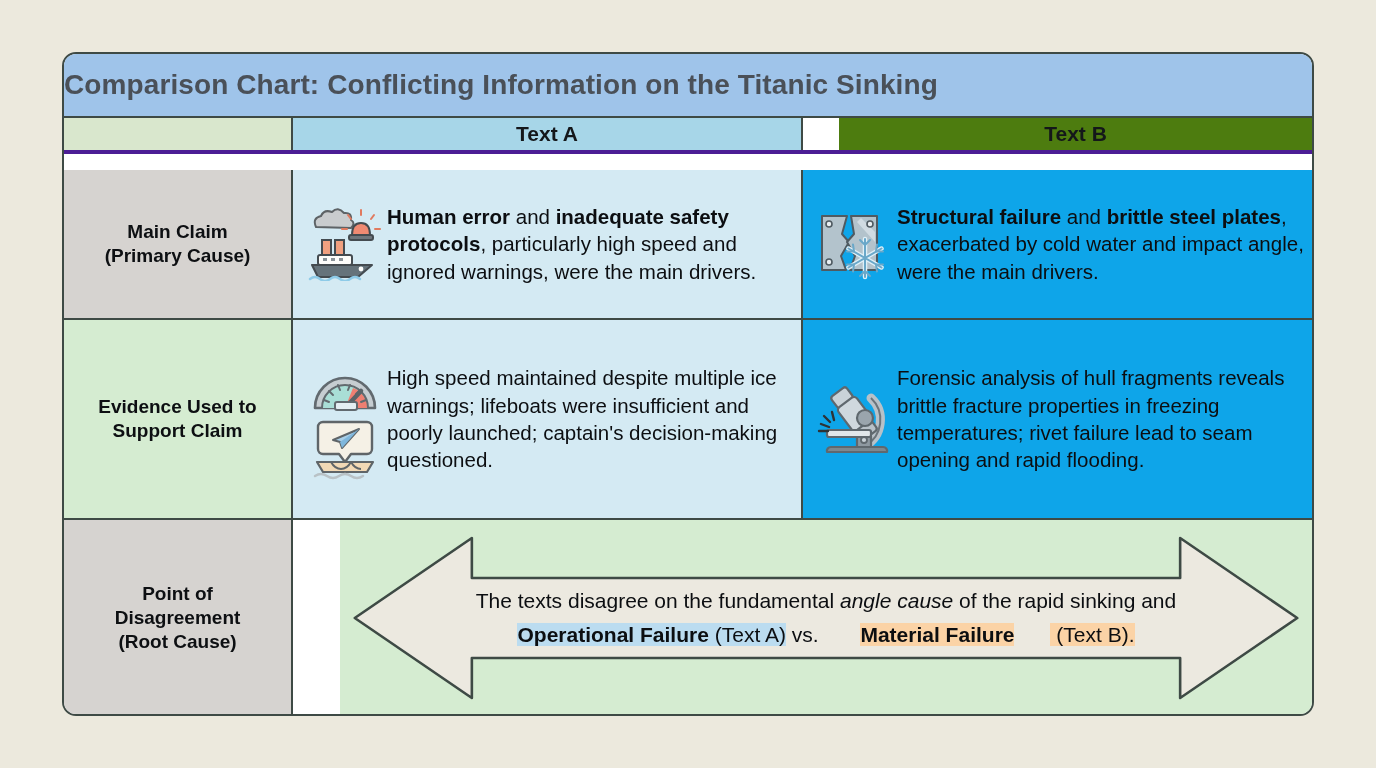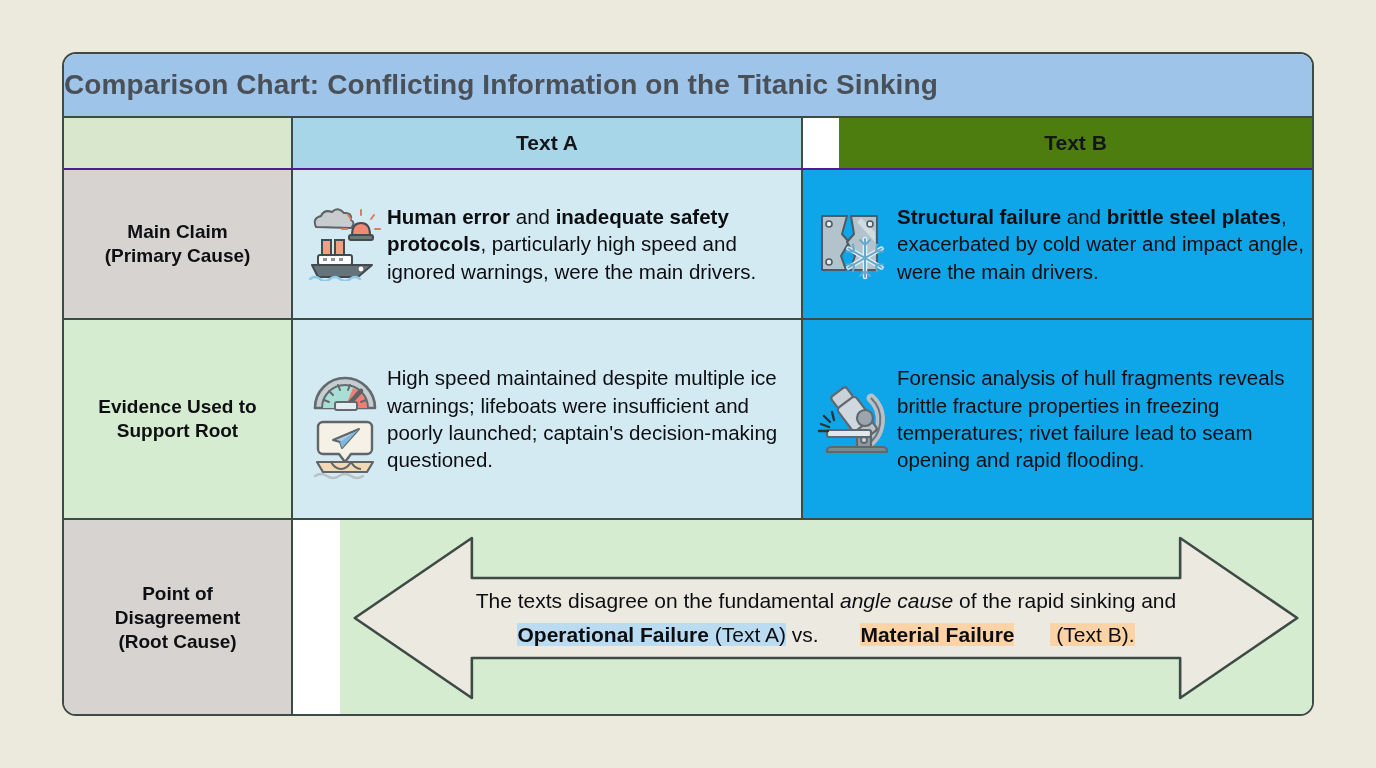--- a/index.html
+++ b/index.html
@@ -47,23 +47,23 @@
     letter-spacing: .1px;
     white-space: nowrap;
   }
 
   
   #header-row {
     position: absolute;
     left: 0;
     top: 64px;
     width: 100%;
-    height: 52px;
-    display: flex;
-    border-bottom: 2px solid #4c1d95;
+    height: 36px;
+    display: flex;
+    border-bottom: 4px solid #4c1d95;
     box-sizing: border-box;
   }
   .hdr-cell {
     display: flex;
     align-items: center;
     justify-content: center;
     font-size: 21px;
     font-weight: bold;
     color: #14171a;
     box-sizing: border-box;
@@ -275,21 +275,21 @@
       <div class="cell-text">
         <b>Structural failure</b><span> and </span><b>brittle steel plates</b><span>, exacerbated by cold water and impact angle, were the main drivers.</span>
       </div>
     </div>
   </div>
 
   <div class="row" id="row-evidence">
     <div class="label-cell label-green">
       <div>
         <div>Evidence Used to</div>
-        <div>Support Root</div>
+        <div>Support Claim</div>
       </div>
     </div>
 
     <div class="content-cell cell-blue">
       <div class="icon-col">
         <svg width="72" height="58" viewBox="0 0 72 58">
           <path d="M6 50 a30 30 0 0 1 60 0 z" fill="#c6cdd1" stroke="#626a6f" stroke-width="2.6" stroke-linejoin="round"></path>
           <path d="M13 50 a23 23 0 0 1 46 0 z" fill="#a9ded6" stroke="none"></path>
           <path d="M44 30 a23 23 0 0 1 15 20 L36 50 z" fill="#ef7f72"></path>
           <path d="M13 50 a23 23 0 0 1 46 0" fill="none" stroke="#626a6f" stroke-width="2"></path>

